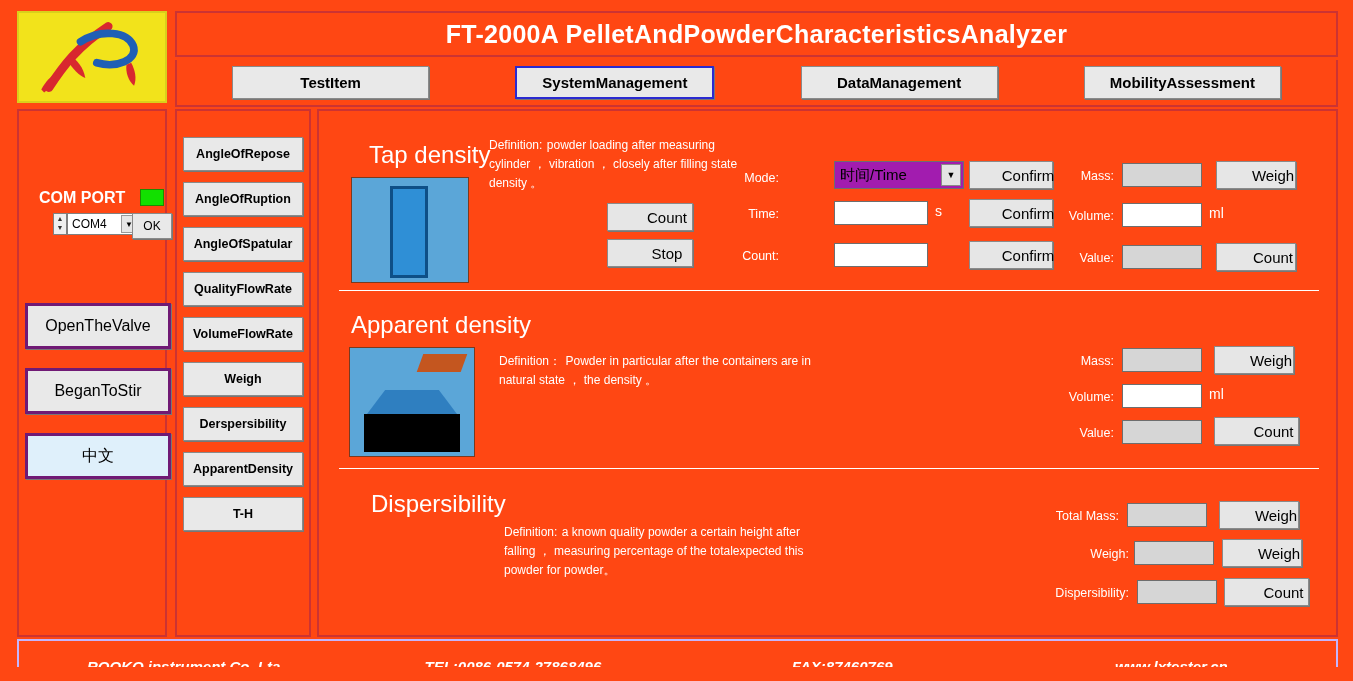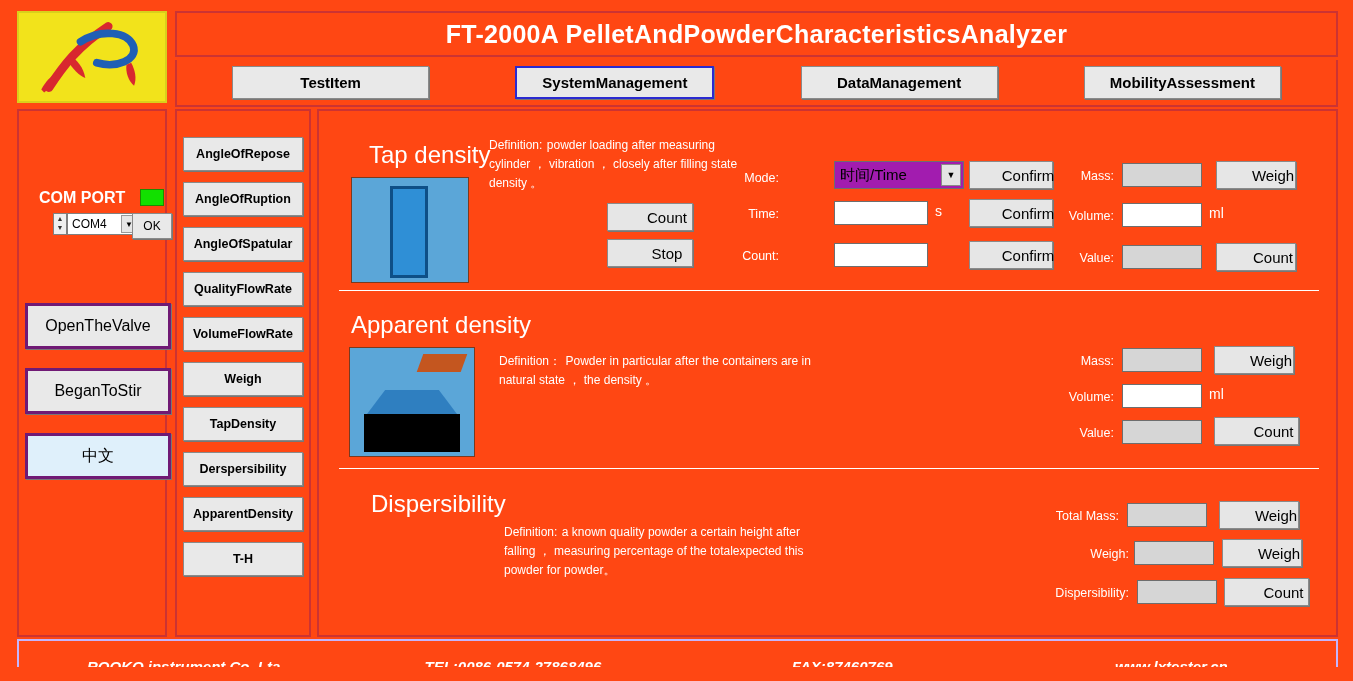--- a/index.html
+++ b/index.html
@@ -318,21 +318,20 @@
     <div class="wide-btn lang" style="top:322px">中文</div>
   </div>
 
   <div class="menu-panel">
     <div class="menu-btn">AngleOfRepose</div>
     <div class="menu-btn">AngleOfRuption</div>
     <div class="menu-btn">AngleOfSpatular</div>
     <div class="menu-btn">QualityFlowRate</div>
     <div class="menu-btn">VolumeFlowRate</div>
     <div class="menu-btn">Weigh</div>
-    <div class="menu-btn">TapDensity</div>
     <div class="menu-btn">Derspersibility</div>
     <div class="menu-btn">ApparentDensity</div>
     <div class="menu-btn">T-H</div>
   </div>
 
   <div class="content">
 
     <div class="abs section-title" style="left:50px; top:30px;">Tap density</div>
 
     <div class="abs" style="left:170px; top:24px; width:270px;">

